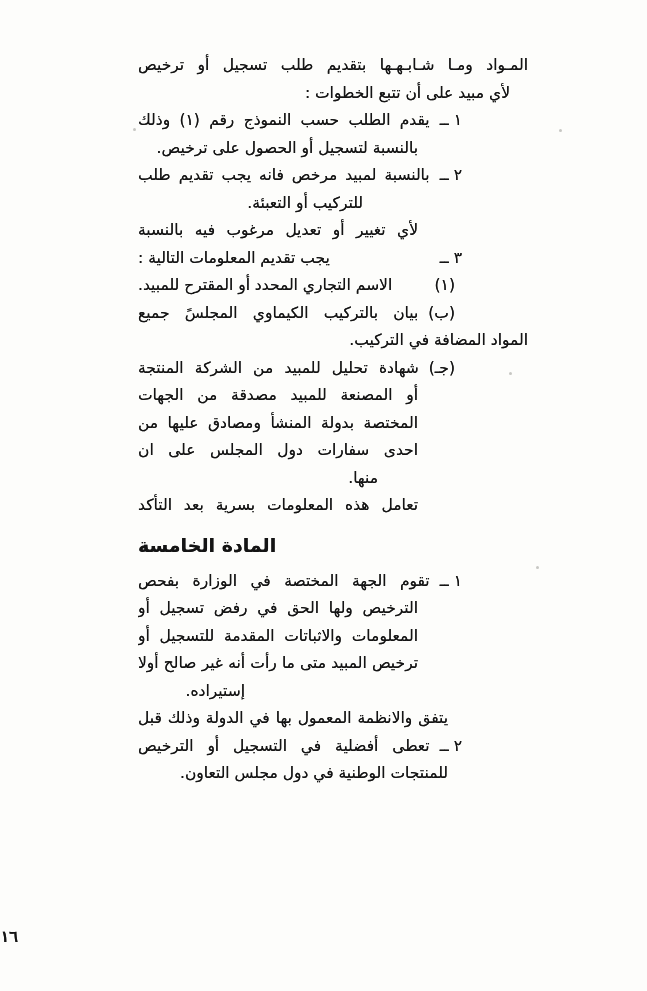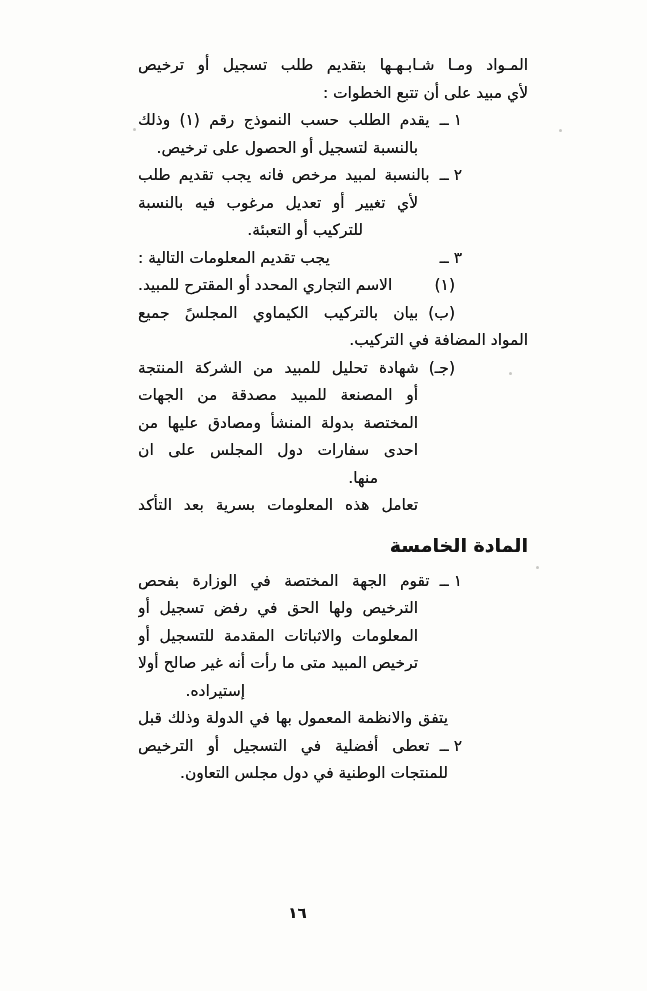--- a/index.html
+++ b/index.html
@@ -30,46 +30,47 @@
     text-align:right;
     overflow:hidden;
   }
   .nat{white-space:nowrap;}
   .just{text-align:justify;text-align-last:justify;}
   .row{display:flex;}
   .row .mk{white-space:nowrap;margin-left:10px;}
   .row .tx{flex:1;}
   .row .tx.just{text-align:justify;text-align-last:justify;}
   .row .tx.nat{text-align:left;white-space:nowrap;}
-  .in18{}
+  .in18{margin-right:18px;}
   .in66{margin-right:66px;}
   .in73{margin-right:73px;}
   .in80{margin-right:80px;}
   .in90{margin-right:110px;}
   .in140{}
   .in150{margin-right:150px;}
   .in165{margin-right:165px;}
   .in283{margin-right:283px;}
   .heading{
     height:48px;
     line-height:50px;
-    text-align:right;
+    text-align:left;
     font-weight:bold;
     font-size:19px;
     overflow:hidden;
   }
   .pagenum{
     position:absolute;
-    top:904px;
+    top:928px;
     left:0;
     right:52px;
-    text-align:center;
+    text-align:left;
     font-size:15px;
     font-weight:bold;
     text-shadow:0 0 0.35px rgba(0,0,0,.75);
+    font-family:Liberation Mono, monospace;
   }
   .speck{
     position:absolute;
     width:3px;height:3px;
     border-radius:50%;
     background:#9a9a96;
     opacity:.55;
   }
 </style>
 </head>
@@ -84,22 +85,22 @@
     <div class="ln row in66">
       <span class="mk">١ ــ</span>
       <span class="tx just">يقدم الطلب حسب النموذج رقم (١) وذلك</span>
     </div>
     <div class="ln nat in90">بالنسبة لتسجيل أو الحصول على ترخيص.</div>
 
     <div class="ln row in66">
       <span class="mk">٢ ــ</span>
       <span class="tx just">بالنسبة لمبيد مرخص فانه يجب تقديم طلب</span>
     </div>
+    <div class="ln nat in165">للتركيب أو التعبئة.</div>
     <div class="ln just in90">لأي تغيير أو تعديل مرغوب فيه بالنسبة</div>
-    <div class="ln nat in165">للتركيب أو التعبئة.</div>
 
     <div class="ln row in66">
       <span class="mk">٣ ــ</span>
       <span class="tx nat">يجب تقديم المعلومات التالية :</span>
     </div>
 
     <div class="ln row in73">
       <span class="mk">(١)</span>
       <span class="tx nat">الاسم التجاري المحدد أو المقترح للمبيد.</span>
     </div>

